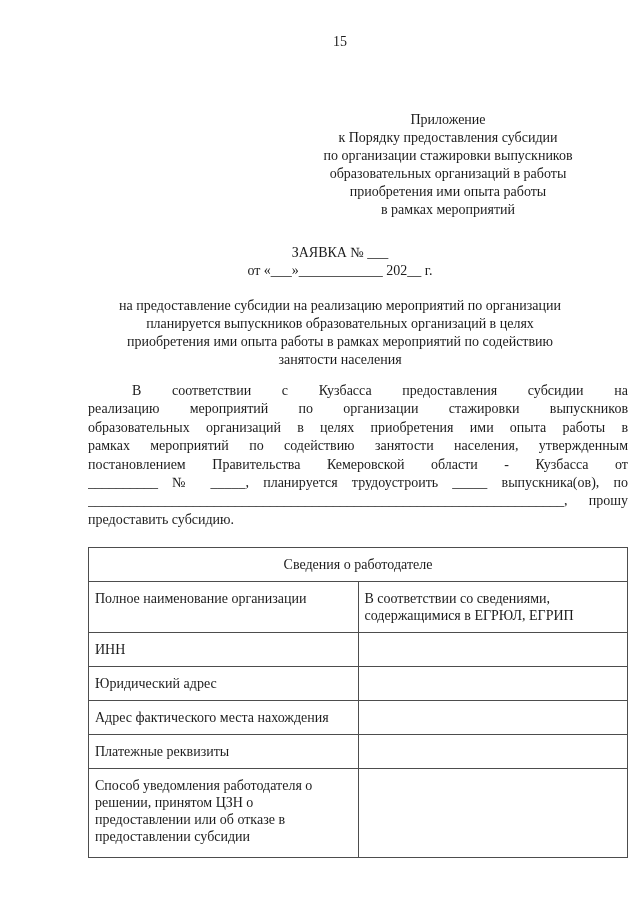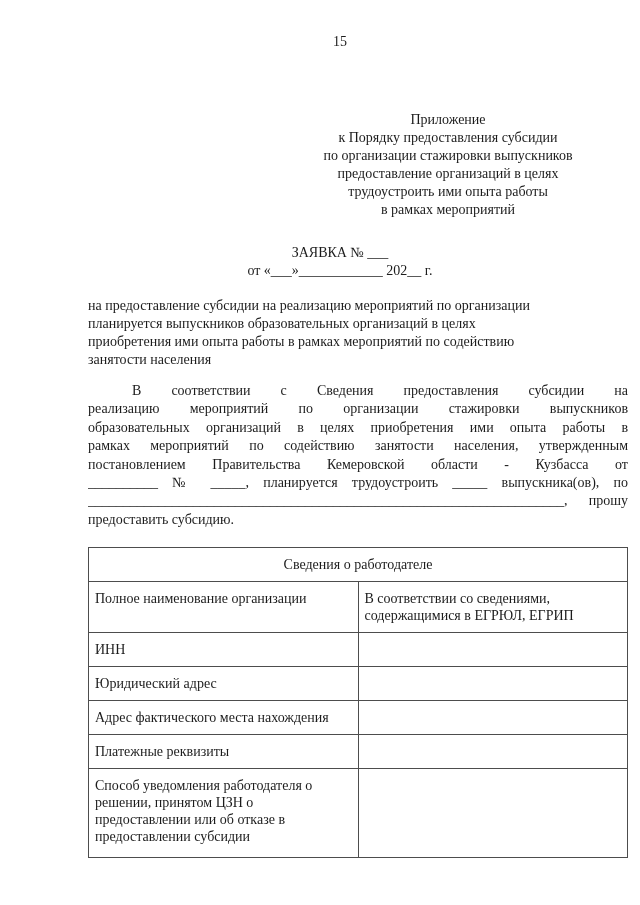--- a/index.html
+++ b/index.html
@@ -31,21 +31,21 @@
   }
   .app-title {
     margin-top: 25px;
     margin-right: 36px;
     text-align: center;
     line-height: 18px;
   }
   .subtitle {
     margin-top: 17px;
     margin-right: 36px;
-    text-align: left;
+    text-align: center;
     line-height: 18px;
   }
   .body-par {
     margin-top: 13px;
     line-height: 18.4px;
   }
   .jline {
     text-align: justify;
     text-align-last: justify;
     white-space: normal;
@@ -78,39 +78,39 @@
 <body>
 
 <div class="page">
 
   <div class="page-number">15</div>
 
   <div class="appendix">
     <div>Приложение</div>
     <div>к Порядку предоставления субсидии</div>
     <div>по организации стажировки выпускников</div>
-    <div>предоставление организаций в целях</div>
-    <div>трудоустроить ими опыта работы</div>
+    <div>образовательных организаций в работы</div>
+    <div>приобретения ими опыта работы</div>
     <div>в рамках мероприятий</div>
   </div>
 
   <div class="app-title">
     <div>ЗАЯВКА № ___</div>
     <div>от «___»____________ 202__ г.</div>
   </div>
 
   <div class="subtitle">
     <div>на предоставление субсидии на реализацию мероприятий по организации</div>
     <div>планируется выпускников образовательных организаций в целях</div>
     <div>приобретения ими опыта работы в рамках мероприятий по содействию</div>
     <div>занятости населения</div>
   </div>
 
   <div class="body-par">
-    <div class="jline indent">В соответствии с Сведения предоставления субсидии на</div>
+    <div class="jline indent">В соответствии с Кузбасса предоставления субсидии на</div>
     <div class="jline">реализацию мероприятий по организации стажировки выпускников</div>
     <div class="jline">образовательных организаций в целях приобретения ими опыта работы в</div>
     <div class="jline">рамках мероприятий по содействию занятости населения, утвержденным</div>
     <div class="jline">постановлением Правительства Кемеровской области - Кузбасса от</div>
     <div class="jline">__________ № _____, планируется трудоустроить _____ выпускника(ов), по</div>
     <div class="jline">____________________________________________________________________, прошу</div>
     <div class="plainline">предоставить субсидию.</div>
   </div>
 
   <table class="employer">

